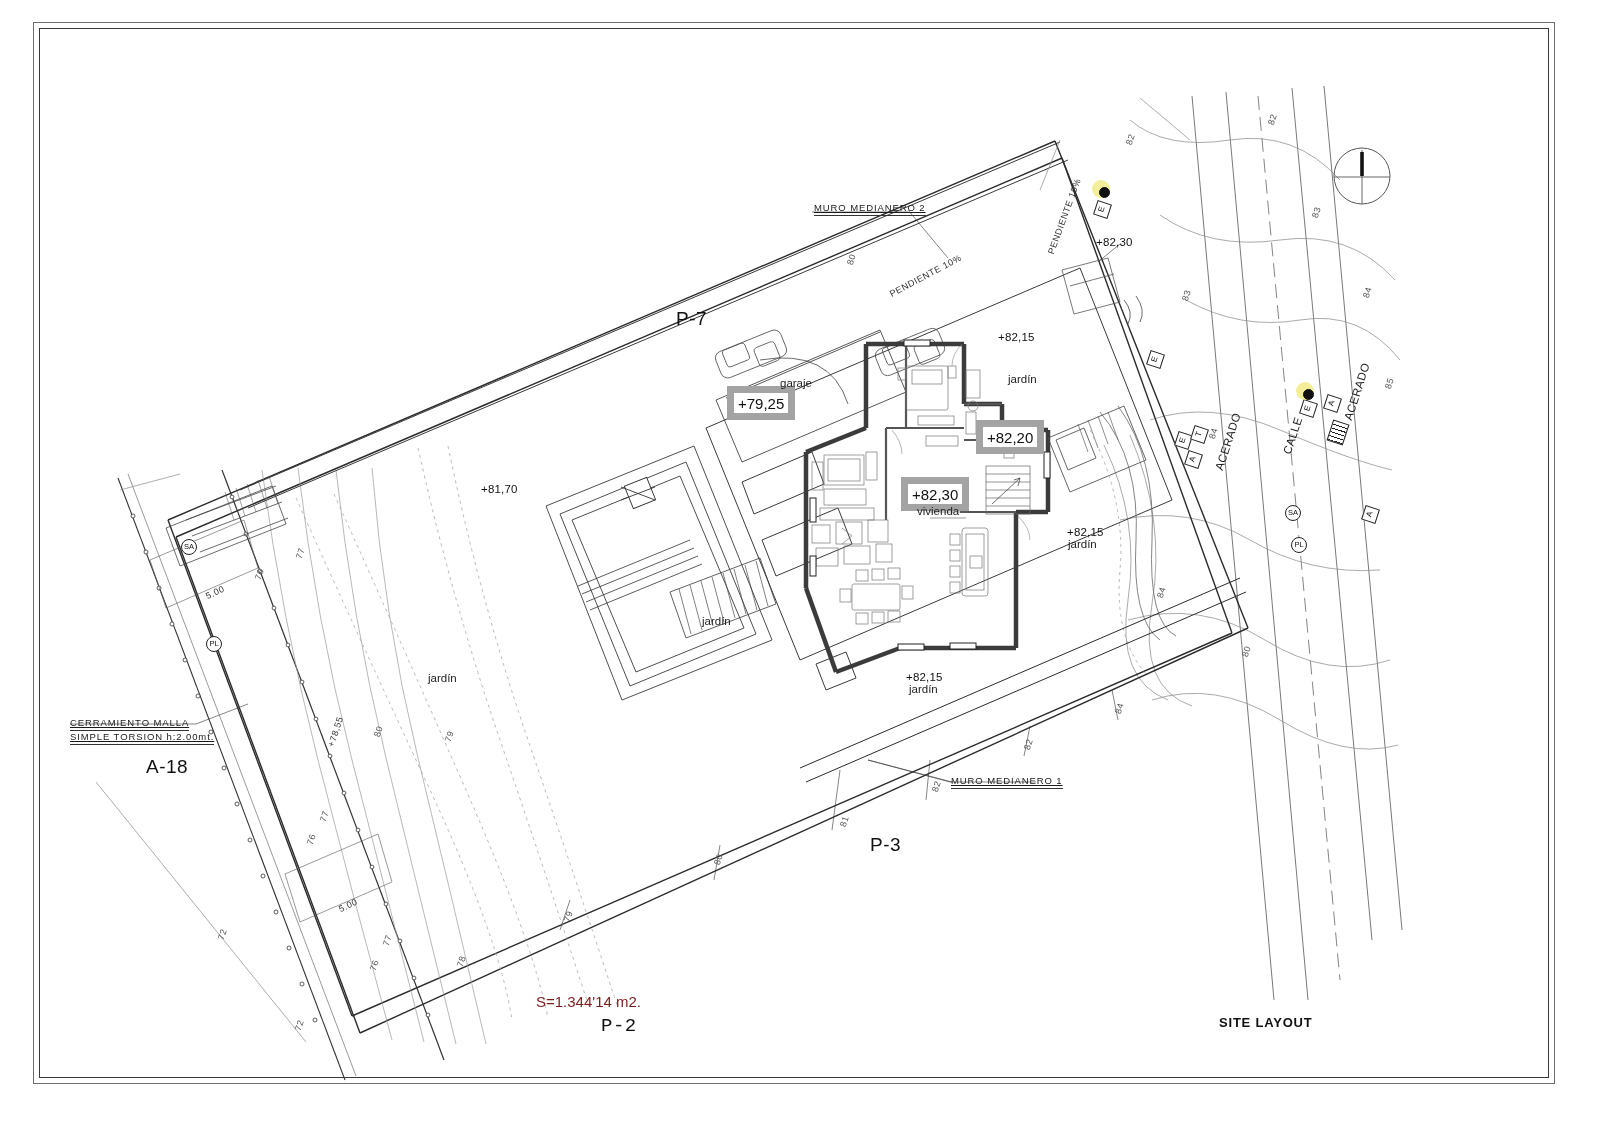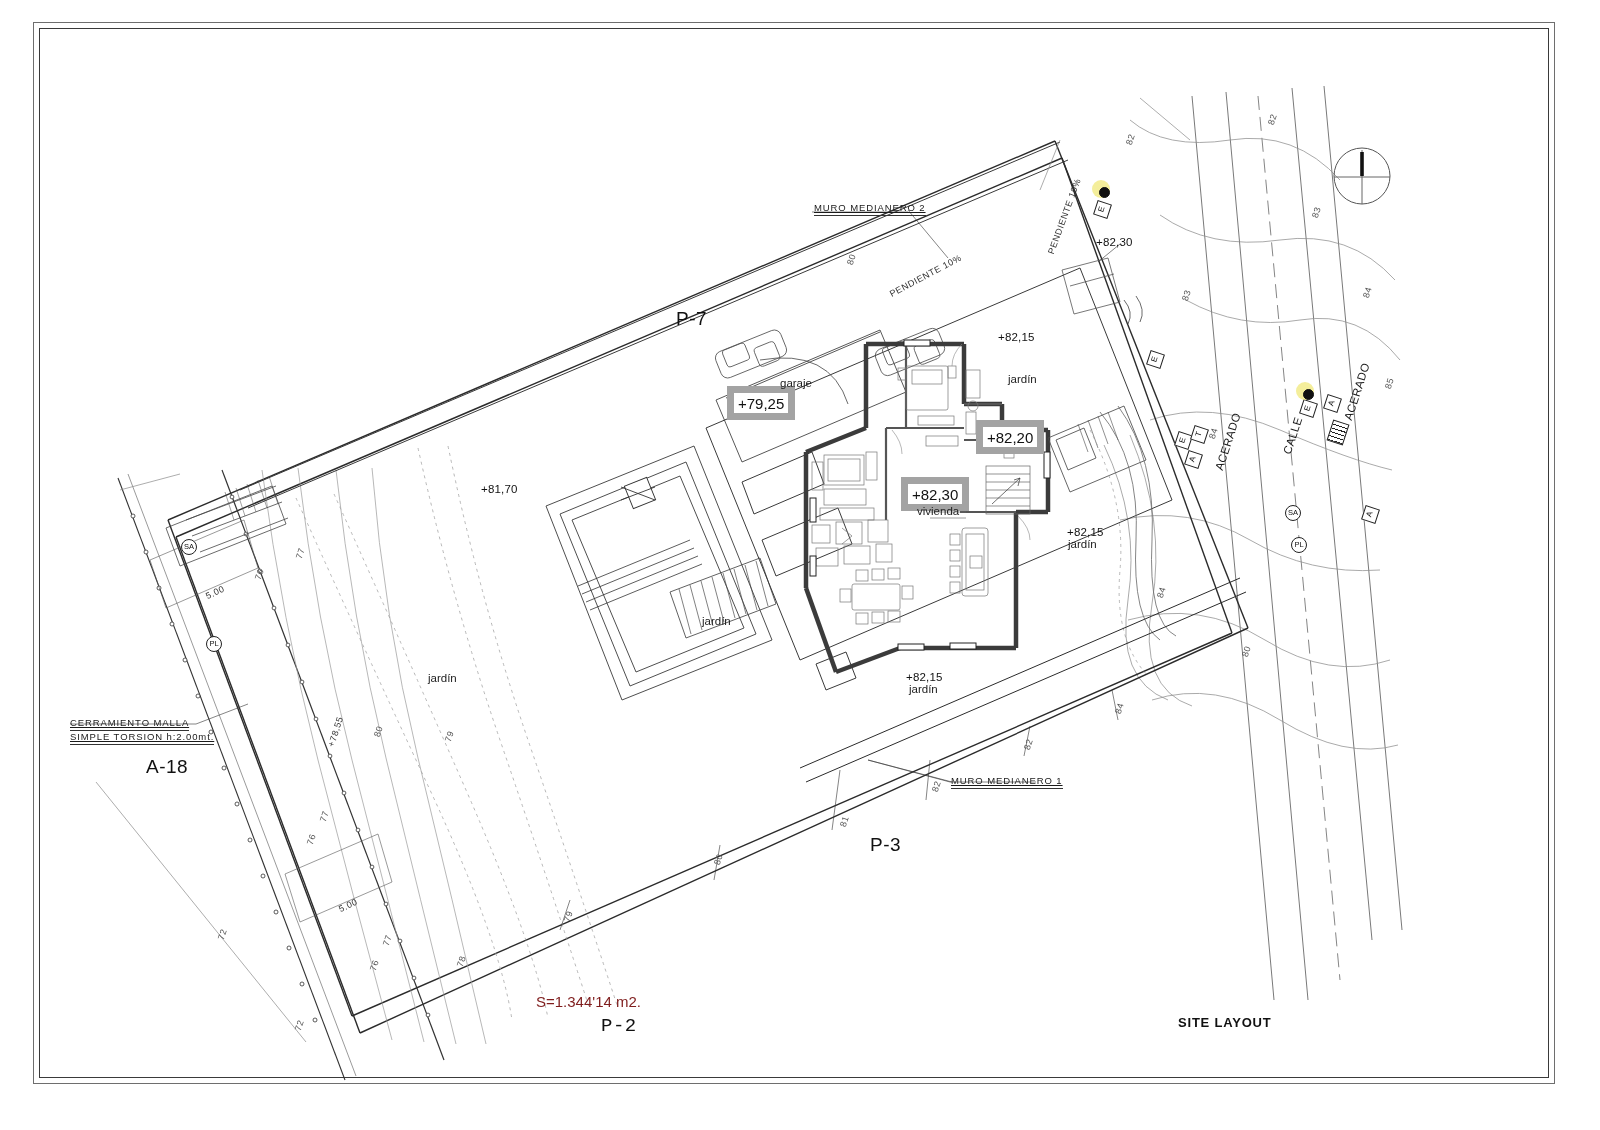--- a/index.html
+++ b/index.html
@@ -396,21 +396,21 @@
       <path d="M1140 98 L1190 140"></path>
       <path d="M1060 140 L1040 190"></path>
     </g>
   </svg>
 
   <div class="lbl lbl-big" style="left:676px;top:308px;">P-7</div>
   <div class="lbl lbl-big" style="left:870px;top:834px;">P-3</div>
   <div class="lbl lbl-big" style="left:601px;top:1016px;font-family:Liberation Mono, monospace;">P-2</div>
   <div class="lbl lbl-mid" style="left:536px;top:993px;">S=1.344'14 m2.</div>
 
-  <div class="lbl ttl" style="left:1178px;top:1016px;text-align:right;">SITE LAYOUT</div>
+  <div class="lbl ttl" style="left:1219px;top:1016px;text-align:right;">SITE LAYOUT</div>
 
   <div class="lbl lbl-big" style="left:146px;top:756px;">A-18</div>
 
   <div class="lbl lbl-note underline-note" style="left:70px;top:718px;">CERRAMIENTO MALLA</div>
   <div class="lbl lbl-note underline-note" style="left:70px;top:732px;">SIMPLE TORSION h:2.00mt.</div>
 
   <div class="lbl lbl-note underline-note" style="left:814px;top:203px;">MURO MEDIANERO 2</div>
   <div class="lbl lbl-note underline-note" style="left:951px;top:776px;">MURO MEDIANERO 1</div>
 
   <div class="lbl elev" style="left:1096px;top:236px;">+82,30</div>

